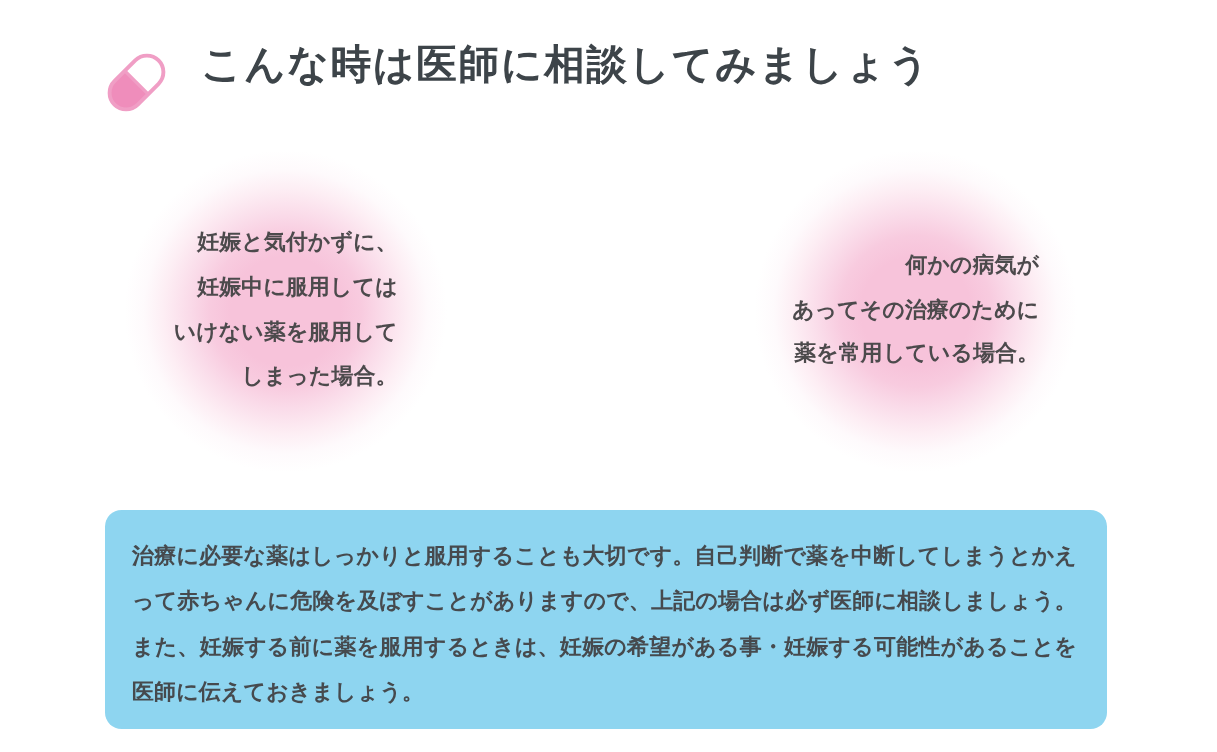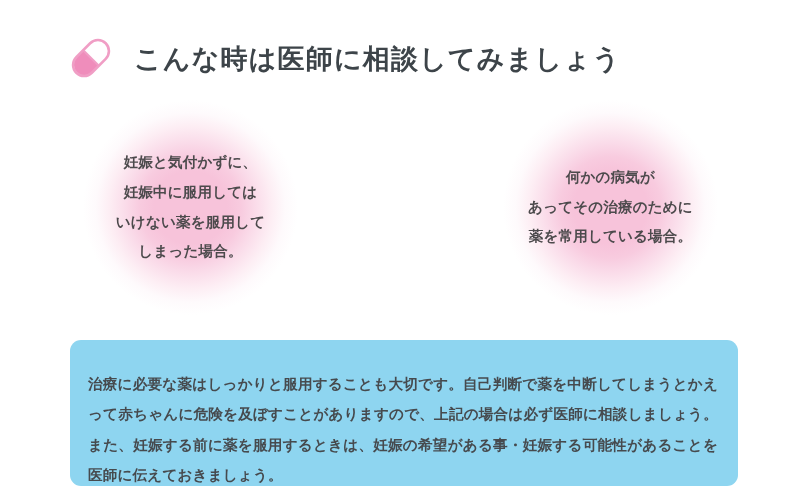--- a/index.html
+++ b/index.html
@@ -21,21 +21,21 @@
     height: 501px;
     background: #ffffff;
   }
 
   
   .heading-row {
     position: absolute;
     left: 66px;
     top: 30px;
     display: flex;
-    align-items: center;
+    align-items: flex-start;
     gap: 18px;
     height: 56px;
   }
 
   .capsule-icon {
     width: 50px;
     height: 50px;
     flex: 0 0 50px;
     display: block;
   }
@@ -59,21 +59,21 @@
   }
 
   .blob {
     position: absolute;
     top: 0;
     width: 215px;
     height: 215px;
     display: flex;
     align-items: center;
     justify-content: center;
-    text-align: center;
+    text-align: right;
     background: radial-gradient(circle closest-side,
                 #f7c3da 0%,
                 #f7c3da 34%,
                 #f8cbdf 47%,
                 #fadbe9 60%,
                 #fdeef4 76%,
                 #fefafc 88%,
                 #ffffff 100%);
   }
 
@@ -95,21 +95,21 @@
   
   .note-box {
     position: absolute;
     left: 70px;
     top: 340px;
     width: 668px;
     height: 146px;
     box-sizing: border-box;
     background: #8ed5f0;
     border-radius: 11px;
-    padding: 29px 20px 20px 18px;
+    padding: 16px 20px 20px 18px;
   }
 
   .note-text {
     font-size: 14.6px;
     font-weight: 700;
     color: #464a4e;
     line-height: 2.08;
     letter-spacing: 0.15px;
     text-align: justify;
     text-justify: inter-character;

